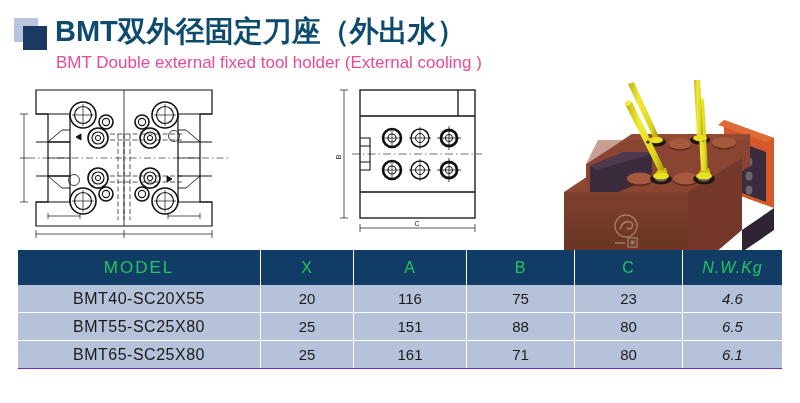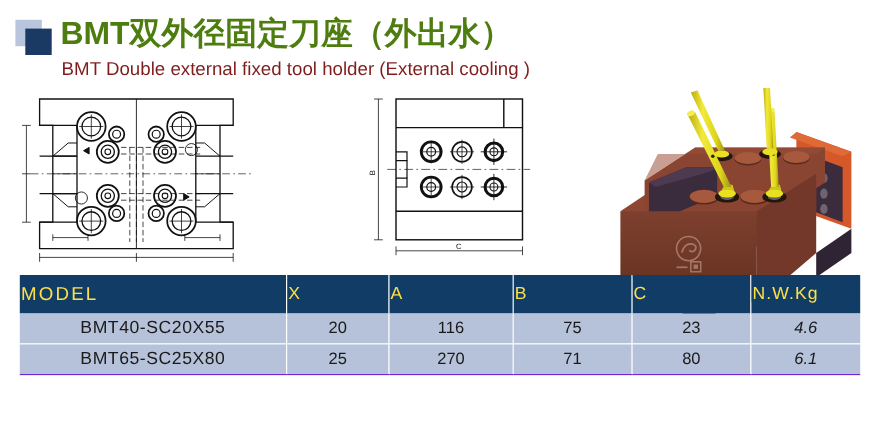--- a/index.html
+++ b/index.html
@@ -10,50 +10,50 @@
   }
   .page{position:relative;width:800px;height:403px;}
 
   
   .header{position:absolute;left:0;top:0;width:800px;height:88px;}
   .logo-mark{position:absolute;left:14px;top:18px;width:36px;height:32px;}
   .logo-sq-back{position:absolute;left:0;top:0;width:24px;height:24px;background:#b9c4dd;}
   .logo-sq-front{position:absolute;left:9px;top:8px;width:24px;height:24px;background:#1b3a63;}
   .title-cn{
     position:absolute;left:55px;top:14px;
-    font-size:29px;font-weight:bold;color:#4d7c0f;
+    font-size:29px;font-weight:bold;color:#0c4a6e;
     letter-spacing:0px;white-space:nowrap;line-height:34px;
   }
   .title-en{
     position:absolute;left:56px;top:52px;
-    font-size:17px;color:#7f1d1d;white-space:nowrap;line-height:22px;
+    font-size:17px;color:#ec4899;white-space:nowrap;line-height:22px;
   }
 
   
   .drawings{position:absolute;left:0;top:78px;width:800px;height:170px;}
 
   .dwg{position:absolute;}
   .dwg svg{display:block;}
 
   
   .render{position:absolute;left:528px;top:2px;width:272px;height:230px;}
   .render svg{display:block;}
 
   
   .spec-table{
     position:absolute;left:18px;top:250px;width:764px;
     border-collapse:collapse;table-layout:fixed;
   }
   .spec-table th{
-    background:#113c66;color:#fde047;
+    background:#113c66;color:#22c55e;
     font-size:16px;font-weight:normal;letter-spacing:1px;
-    height:33px;text-align:left;vertical-align:middle;
+    height:33px;text-align:center;vertical-align:middle;
     border-right:1px solid #ffffff;
   }
-  .spec-table th:last-child{border-right:none;}
+  .spec-table th:last-child{border-right:none;font-style:italic;}
   .spec-table th.model-h{font-size:17px;letter-spacing:2px;}
   .spec-table td{
     background:#b6c2da;color:#1a1a1a;
     font-size:15px;height:25px;text-align:center;vertical-align:middle;
     border-right:1px solid #ffffff;border-bottom:1px solid #ffffff;margin-left:20px;
   }
   .spec-table td:last-child{border-right:none;font-style:italic;}
   .spec-table tr:last-child td{border-bottom:1px solid #6d28d9;}
   .spec-table td.model-c{font-size:16px;letter-spacing:0.5px;}
 </style>
@@ -383,23 +383,31 @@
     <tbody>
       <tr>
         <td class="model-c">BMT40-SC20X55</td>
         <td>20</td>
         <td>116</td>
         <td>75</td>
         <td>23</td>
         <td>4.6</td>
       </tr>
       <tr>
+        <td class="model-c">BMT55-SC25X80</td>
+        <td>25</td>
+        <td>151</td>
+        <td>88</td>
+        <td>80</td>
+        <td>6.5</td>
+      </tr>
+      <tr>
         <td class="model-c">BMT65-SC25X80</td>
         <td>25</td>
-        <td>270</td>
+        <td>161</td>
         <td>71</td>
         <td>80</td>
         <td>6.1</td>
       </tr>
     </tbody>
   </table>
 
 </div>
 
 </body></html>

